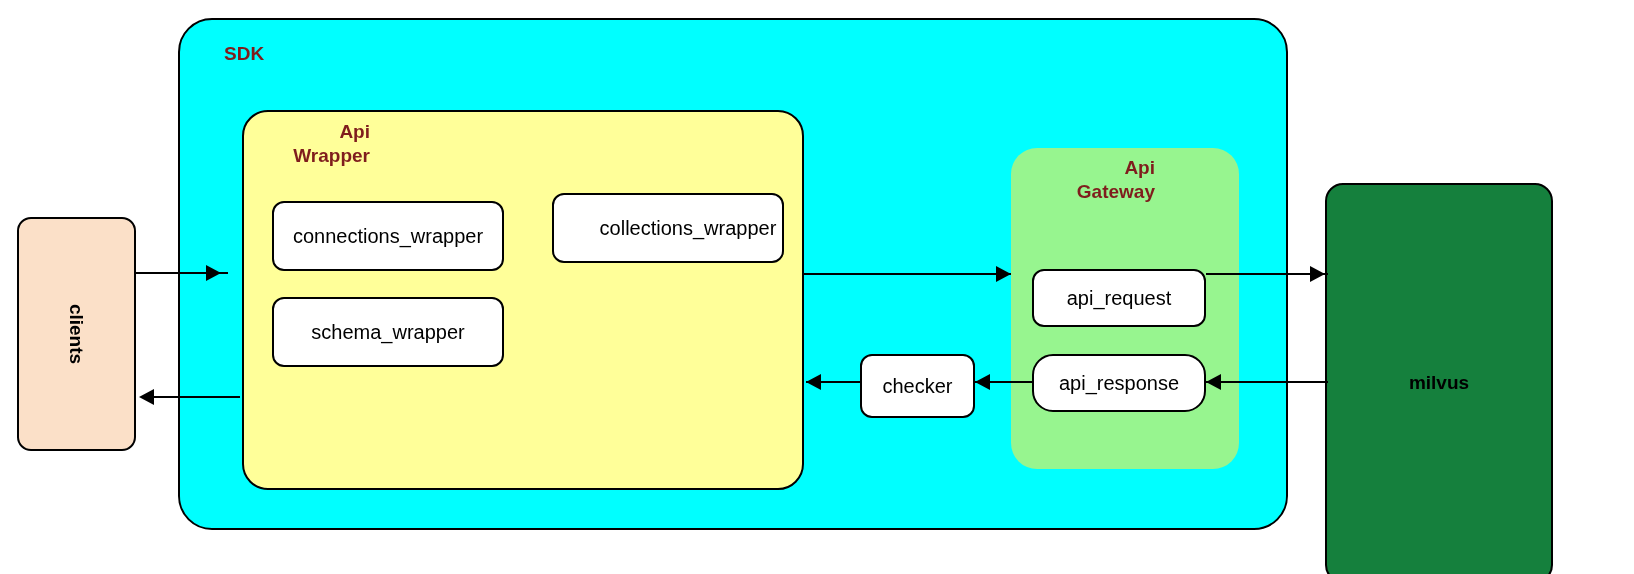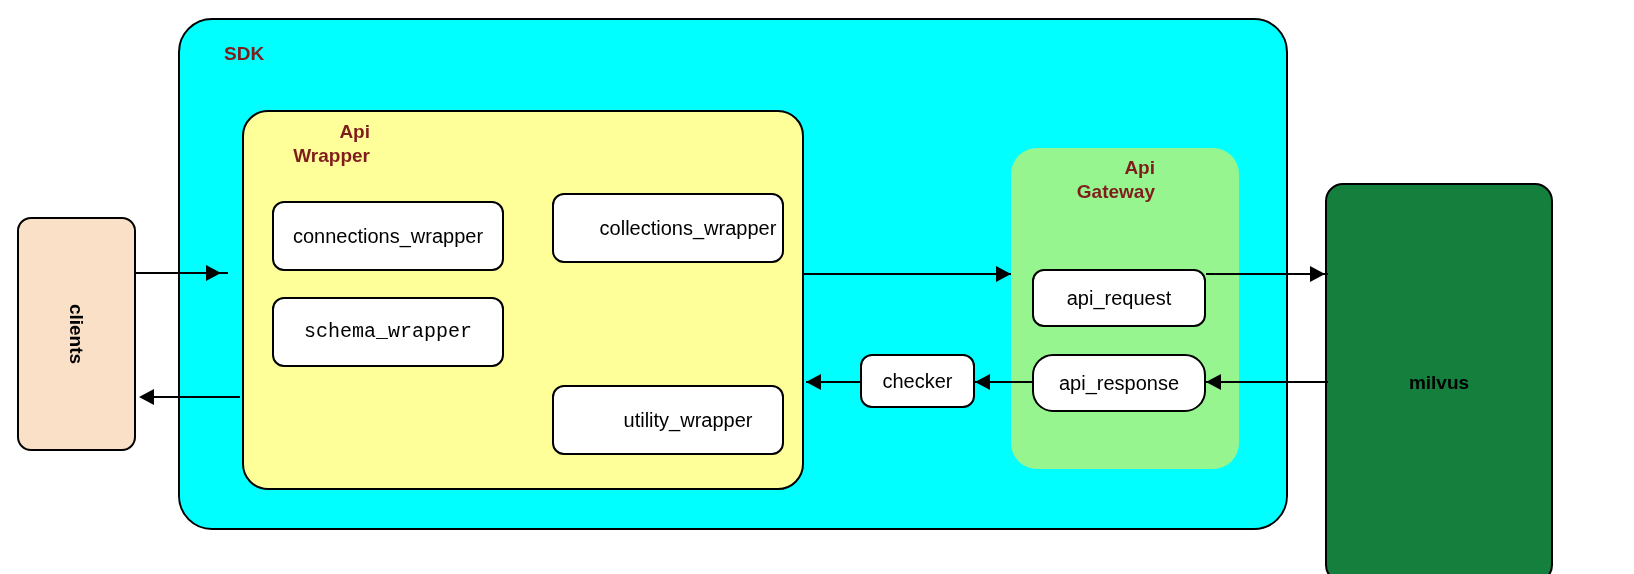--- a/index.html
+++ b/index.html
@@ -75,34 +75,34 @@
     border: 2px solid #000000;
     border-radius: 12px;
     font-size: 20px;
     line-height: 24px;
   }
 
   
   .w-c1 { left: 272px; margin-top: 8px; }
   .w-c2 { left: 552px; padding-left: 40px; }
   .w-r1 { top: 193px; }
-  .w-r2 { top: 289px; font-family: Liberation Mono, monospace; }
+  .w-r2 { top: 289px; }
   .w-r3 { top: 385px; }
   .wrapper-item { width: 232px; height: 70px; }
 
   
   .gw-item { left: 1032px; width: 174px; height: 58px; }
   .gw-req  { top: 237px; margin-top: 32px; }
   .gw-resp { top: 354px; border-radius: 21px; }
 
   .checker-box {
     left: 860px;
     top: 354px;
     width: 115px;
-    height: 54px;
+    height: 64px;
   }
 
   
   .clients-box {
     left: 17px;
     top: 217px;
     width: 119px;
     height: 234px;
     background: #fbe0c8;
     border: 2px solid #000000;
@@ -180,21 +180,20 @@
   </div>
 
   <div class="box gateway-box">
     <div class="container-label gw-label">Api
 Gateway</div>
   </div>
 
   <div class="box leaf wrapper-item w-c1 w-r1">connections_wrapper</div>
   <div class="box leaf wrapper-item w-c2 w-r1">collections_wrapper</div>
   <div class="box leaf wrapper-item w-c1 w-r2">schema_wrapper</div>
-  <div class="box leaf wrapper-item w-c2 w-r3">utility_wrapper</div>
 
   <div class="box leaf gw-item gw-req">api_request</div>
   <div class="box leaf gw-item gw-resp">api_response</div>
 
   <div class="box leaf checker-box">checker</div>
 
   <div class="box clients-box">
     <span class="vlabel">clients</span>
   </div>
 

